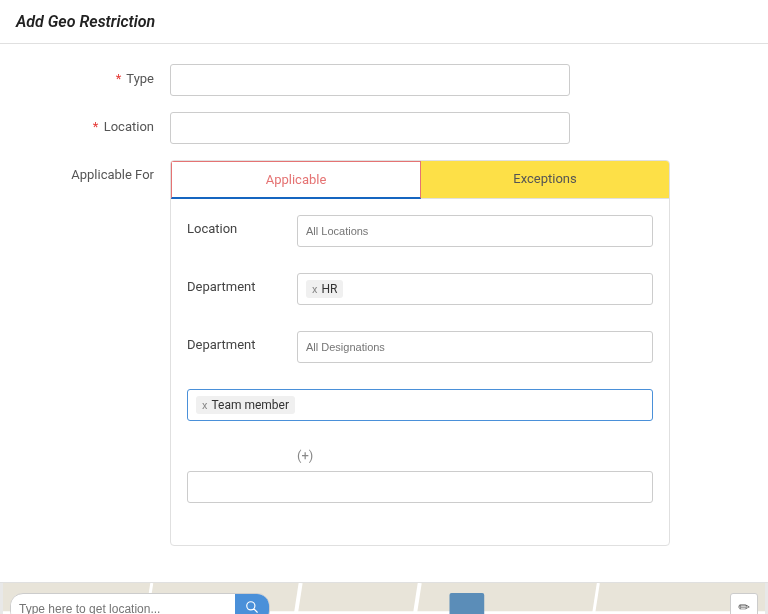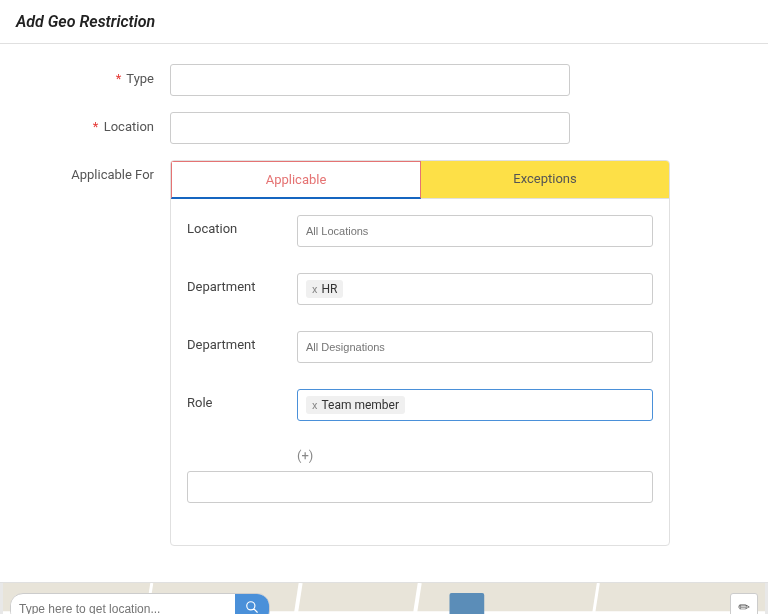--- a/index.html
+++ b/index.html
@@ -305,21 +305,20 @@
         </div>
 
         
         <div class="inner-form-row">
           <span class="inner-label">Department</span>
           <input class="inner-input" type="text" placeholder="All Designations" style="">
         </div>
 
         
         <div class="inner-form-row">
-          <span class="inner-label">Role</span>
           <div class="tag-input focused">
             <span class="tag">
               <span class="tag-remove">x</span>
               <span>Team member</span>
             </span>
           </div>
         </div>
 
         
         <div class="add-row-btn">

